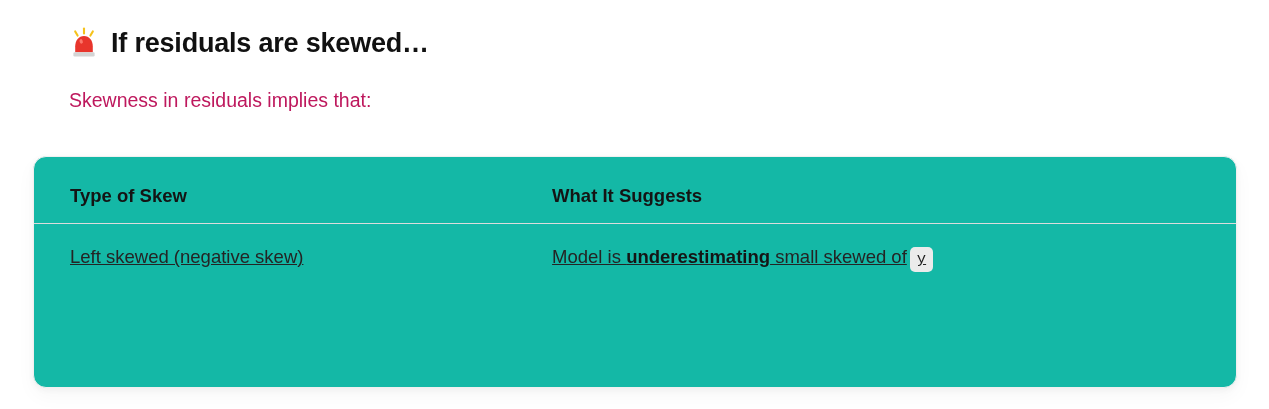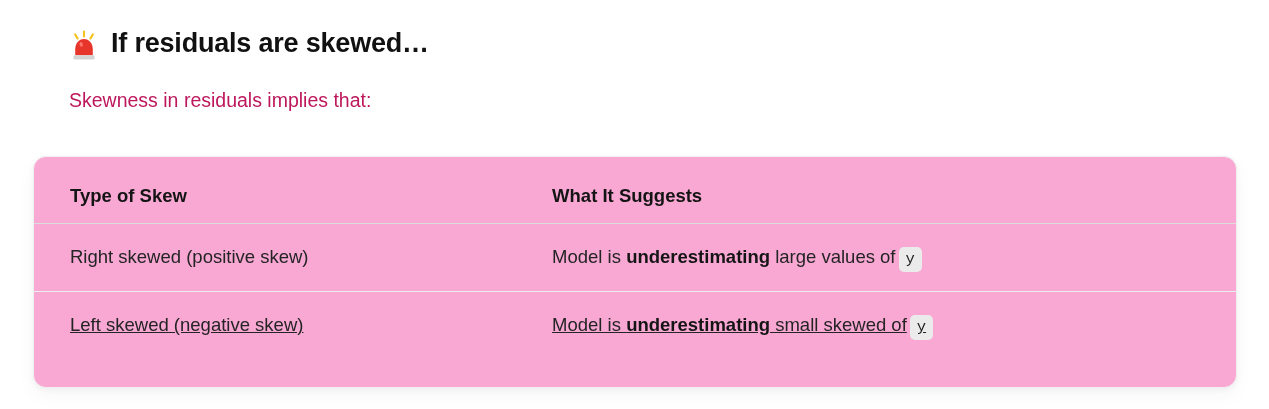--- a/index.html
+++ b/index.html
@@ -13,21 +13,21 @@
     height: 409px;
     font-family: "Liberation Sans", sans-serif;
     color: #1f1f1f;
     overflow: hidden;
     position: relative;
   }
 
   
   .section-heading {
     display: flex;
-    align-items: flex-end;
+    align-items: center;
     gap: 12px;
     margin: 0;
     padding: 0;
     position: absolute;
     left: 69px;
     top: 24px;
     font-size: 27px;
     line-height: 38px;
     font-weight: 600;
     letter-spacing: -0.2px;
@@ -58,21 +58,21 @@
     white-space: nowrap;
   }
 
   
   .table-card {
     position: absolute;
     left: 33px;
     top: 156px;
     width: 1204px;
     height: 232px;
-    background: #f9a8d4;
+    background: #14b8a6;
     border: 1px solid #f0f0f0;
     border-radius: 13px;
     box-shadow: 0 2px 6px rgba(0,0,0,0.045), 0 8px 20px rgba(0,0,0,0.035);
   }
 
   .data-table {
     width: 100%;
     border-collapse: collapse;
     table-layout: fixed;
   }
@@ -161,26 +161,20 @@
       <col class="col-what">
     </colgroup>
     <thead>
       <tr>
         <th class="cell-pad-left">Type of Skew</th>
         <th>What It Suggests</th>
       </tr>
     </thead>
     <tbody>
       <tr>
-        <td class="cell-pad-left cell-strong">Right skewed (positive skew)</td>
-        <td class="cell-pad-right">
-          <span>Model is </span><span class="inline-strong">underestimating</span><span> large values of</span><code class="inline-code">y</code>
-        </td>
-      </tr>
-      <tr>
         <td class="cell-pad-left cell-strong">Left skewed (negative skew)</td>
         <td class="cell-pad-right">
           <span>Model is </span><span class="inline-strong">underestimating</span><span> small skewed of</span><code class="inline-code">y</code>
         </td>
       </tr>
     </tbody>
   </table>
 </div>
 
 </body></html>

